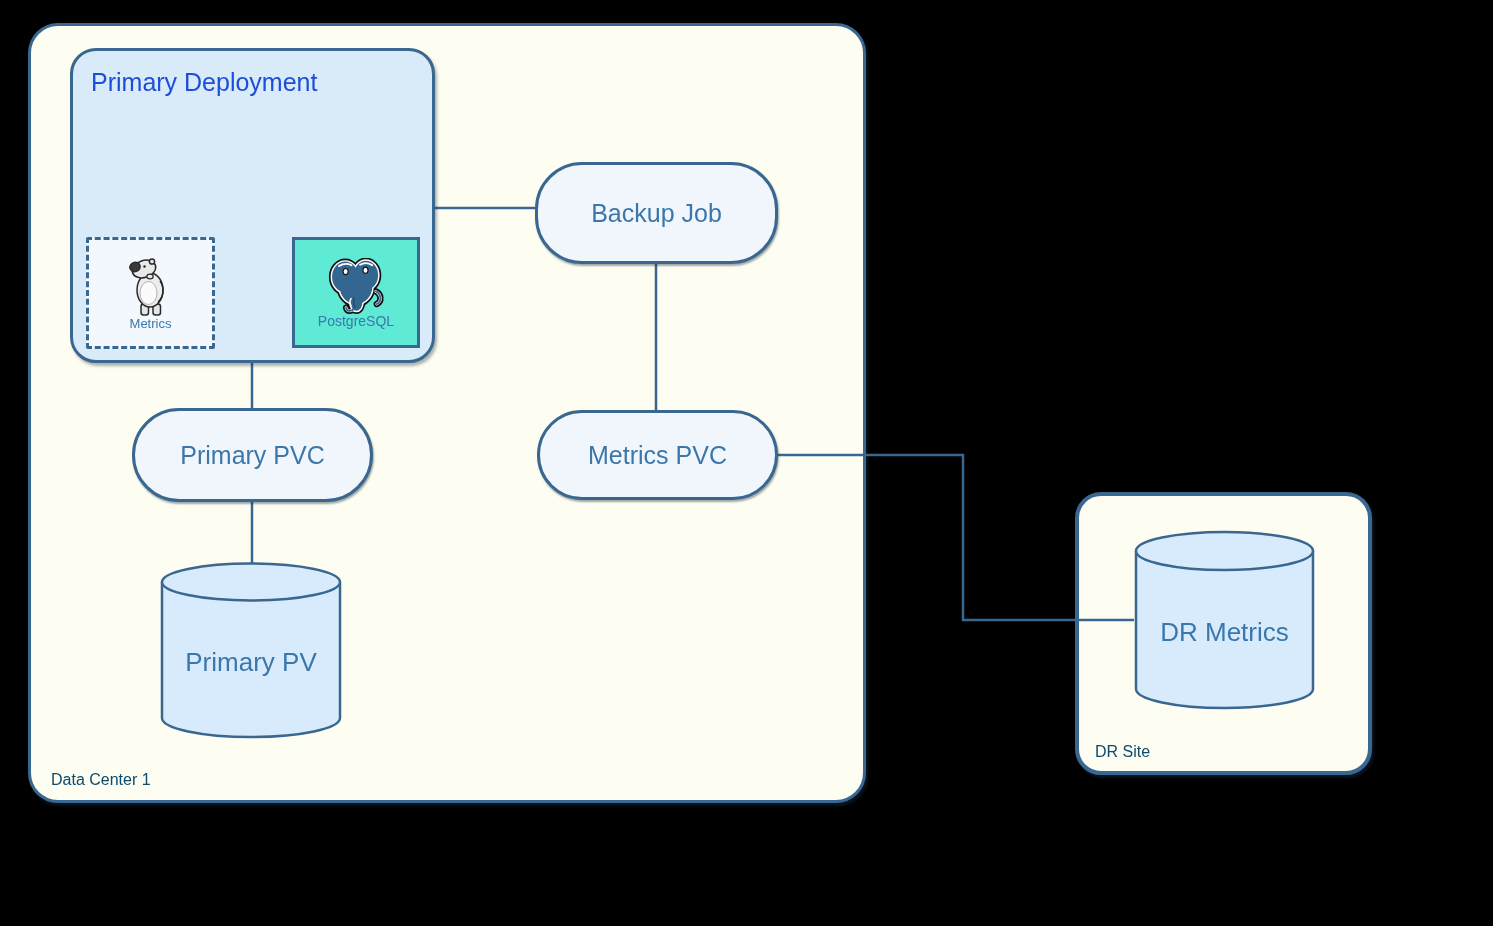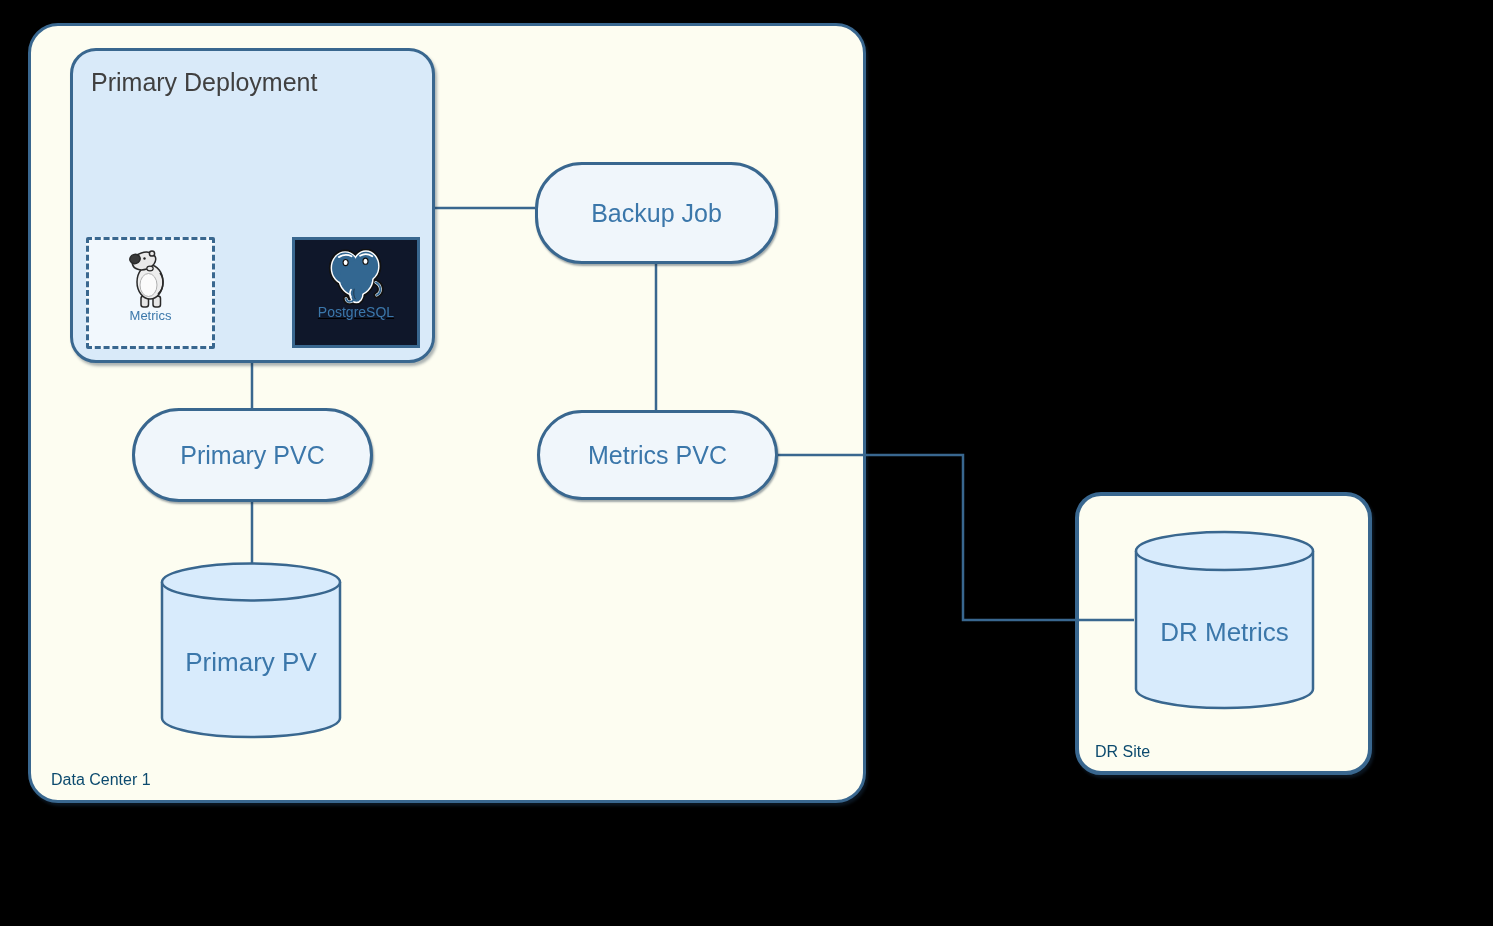--- a/index.html
+++ b/index.html
@@ -23,32 +23,32 @@
   
   svg.edges{position:absolute;left:0;top:0;z-index:2;}
   svg.edges path{stroke:#39678F;stroke-width:2.5;fill:none;}
   
   .node{position:absolute;box-sizing:border-box;z-index:3;}
   .deployment{
     left:70px;top:48px;width:365px;height:315px;
     background:#D9EAF9;border:3px solid #39678F;border-radius:26px;
     box-shadow:2px 3px 3px rgba(20,40,60,.35);
   }
-  .deployment-title{position:absolute;left:18px;top:17px;font-size:25px;color:#404040;text-align:center;}
+  .deployment-title{position:absolute;left:18px;top:17px;font-size:25px;color:#1d4ed8;text-align:center;}
   .iconbox{
     display:flex;flex-direction:column;align-items:center;
-    justify-content:flex-start;padding:9px 4px 8px;
+    justify-content:center;padding:9px 4px 8px;
   }
   .metrics-box{
     left:86px;top:237px;width:129px;height:112px;
     background:#F2F8FD;border:3px dashed #39678F;border-radius:2px;
   }
   .pg-box{
     left:292px;top:237px;width:128px;height:111px;
-    background:#0f172a;border:3px solid #39678F;text-decoration:underline;
+    background:#5eead4;border:3px solid #39678F;
   }
   .small-label{font-size:13px;color:#3B77AA;line-height:1;}
   .pg-box .small-label{font-size:14px;}
   .pill{
     display:flex;align-items:center;justify-content:center;
     background:#F0F6FB;border:3px solid #39678F;border-radius:47px;
     color:#3B77AA;font-size:25px;box-shadow:1px 2px 2px rgba(20,40,60,.4);
   }
   .pill-backup-job{left:535px;top:162px;width:243px;height:102px;}
   .pill-primary-pvc{left:132px;top:408px;width:241px;height:94px;}

